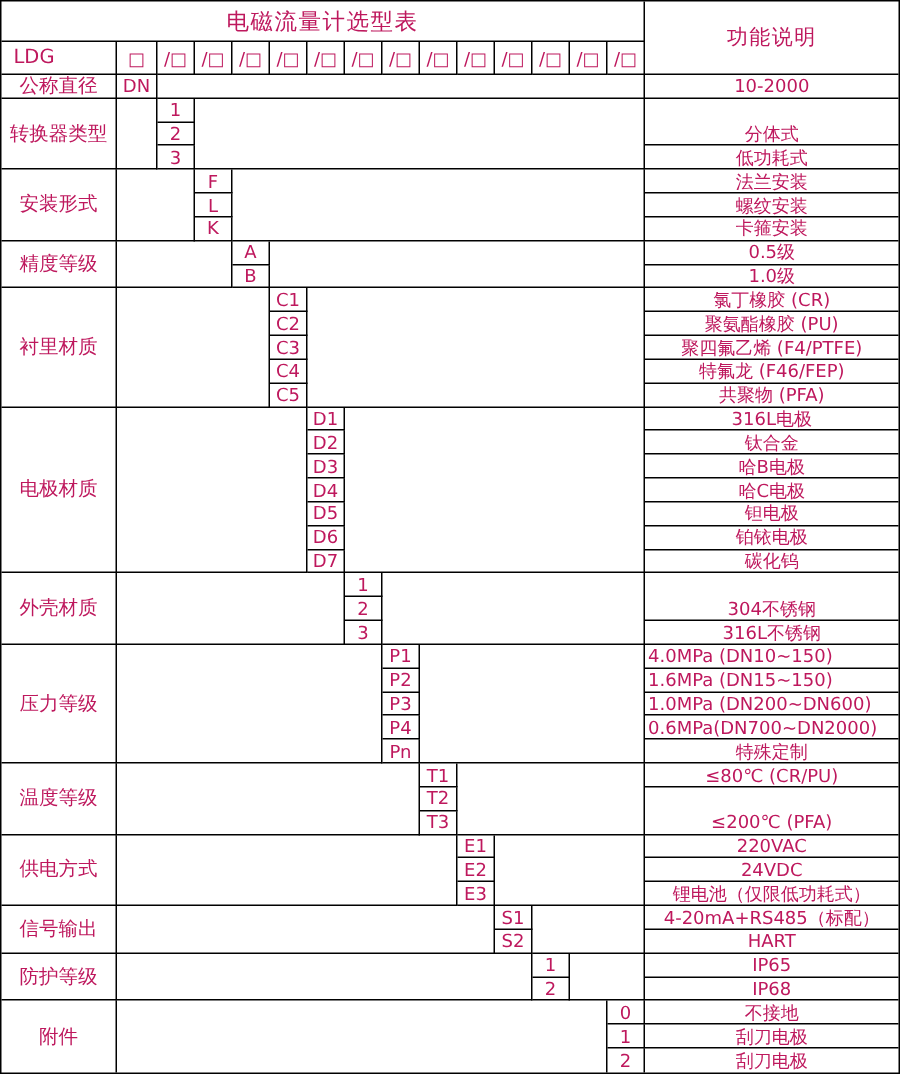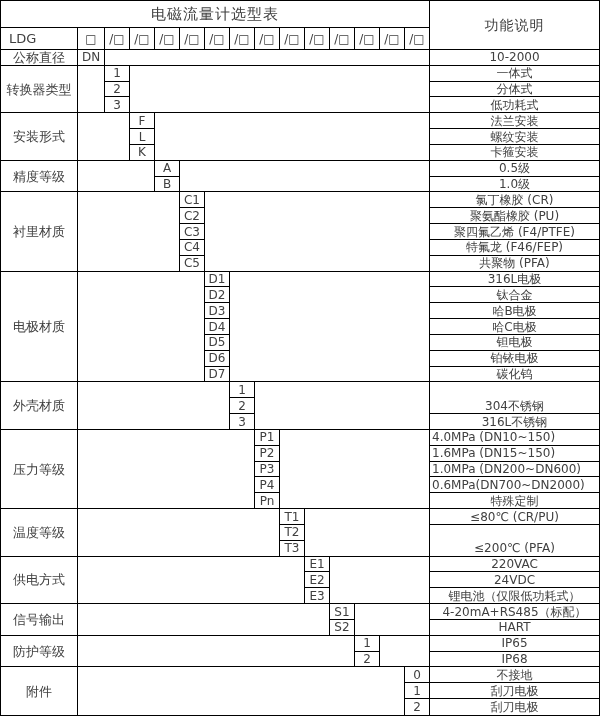--- a/index.html
+++ b/index.html
@@ -3,21 +3,21 @@
 <meta charset="utf-8">
 <style>
   html,body { margin:0; padding:0; background:#fff; }
   .grid {
     width:600px; height:716px;
     display:grid;
     grid-template-columns:77px 27px repeat(13, 1fr) 169px;
     grid-template-rows:27px 22px repeat(42, 1fr);
     box-sizing:border-box;
     border:1px solid #000;
-    background:#fff; color:#404040;
+    background:#fff; color:#be185d;
     font-family:"DejaVu Sans", sans-serif;
   }
   .cell {
     border-right:1px solid #000;
     border-bottom:1px solid #000;
     display:flex; align-items:center; justify-content:center;
     font-size:12px; line-height:1; overflow:hidden; white-space:nowrap;
     box-sizing:border-box;
   }
   .no-r { border-right:none; }
@@ -52,21 +52,20 @@
     <div class="cell box" style="grid-area: 2 / 13 / span 1 / span 1;">/□</div>
     <div class="cell box" style="grid-area: 2 / 14 / span 1 / span 1;">/□</div>
     <div class="cell box" style="grid-area: 2 / 15 / span 1 / span 1;">/□</div>
     <div class="cell label" style="grid-area: 3 / 1 / span 1 / span 1;">公称直径</div>
     <div class="cell code" style="grid-area: 3 / 2 / span 1 / span 1;">DN</div>
     <div class="cell desc no-r" style="grid-area: 3 / 16 / span 1 / span 1;">10-2000</div>
     <div class="cell filler" style="grid-area: 3 / 3 / span 1 / span 13;"></div>
     <div class="cell label" style="grid-area: 4 / 1 / span 3 / span 1;">转换器类型</div>
     <div class="cell filler" style="grid-area: 4 / 2 / span 3 / span 1;"></div>
     <div class="cell code" style="grid-area: 4 / 3 / span 1 / span 1;">1</div>
-    <div class="cell desc no-r" style="grid-area: 4 / 16 / span 1 / span 1;">一体式</div>
     <div class="cell code" style="grid-area: 5 / 3 / span 1 / span 1;">2</div>
     <div class="cell desc no-r" style="grid-area: 5 / 16 / span 1 / span 1;">分体式</div>
     <div class="cell code" style="grid-area: 6 / 3 / span 1 / span 1;">3</div>
     <div class="cell desc no-r" style="grid-area: 6 / 16 / span 1 / span 1;">低功耗式</div>
     <div class="cell filler" style="grid-area: 4 / 4 / span 3 / span 12;"></div>
     <div class="cell label" style="grid-area: 7 / 1 / span 3 / span 1;">安装形式</div>
     <div class="cell filler" style="grid-area: 7 / 2 / span 3 / span 2;"></div>
     <div class="cell code" style="grid-area: 7 / 4 / span 1 / span 1;">F</div>
     <div class="cell desc no-r" style="grid-area: 7 / 16 / span 1 / span 1;">法兰安装</div>
     <div class="cell code" style="grid-area: 8 / 4 / span 1 / span 1;">L</div>

